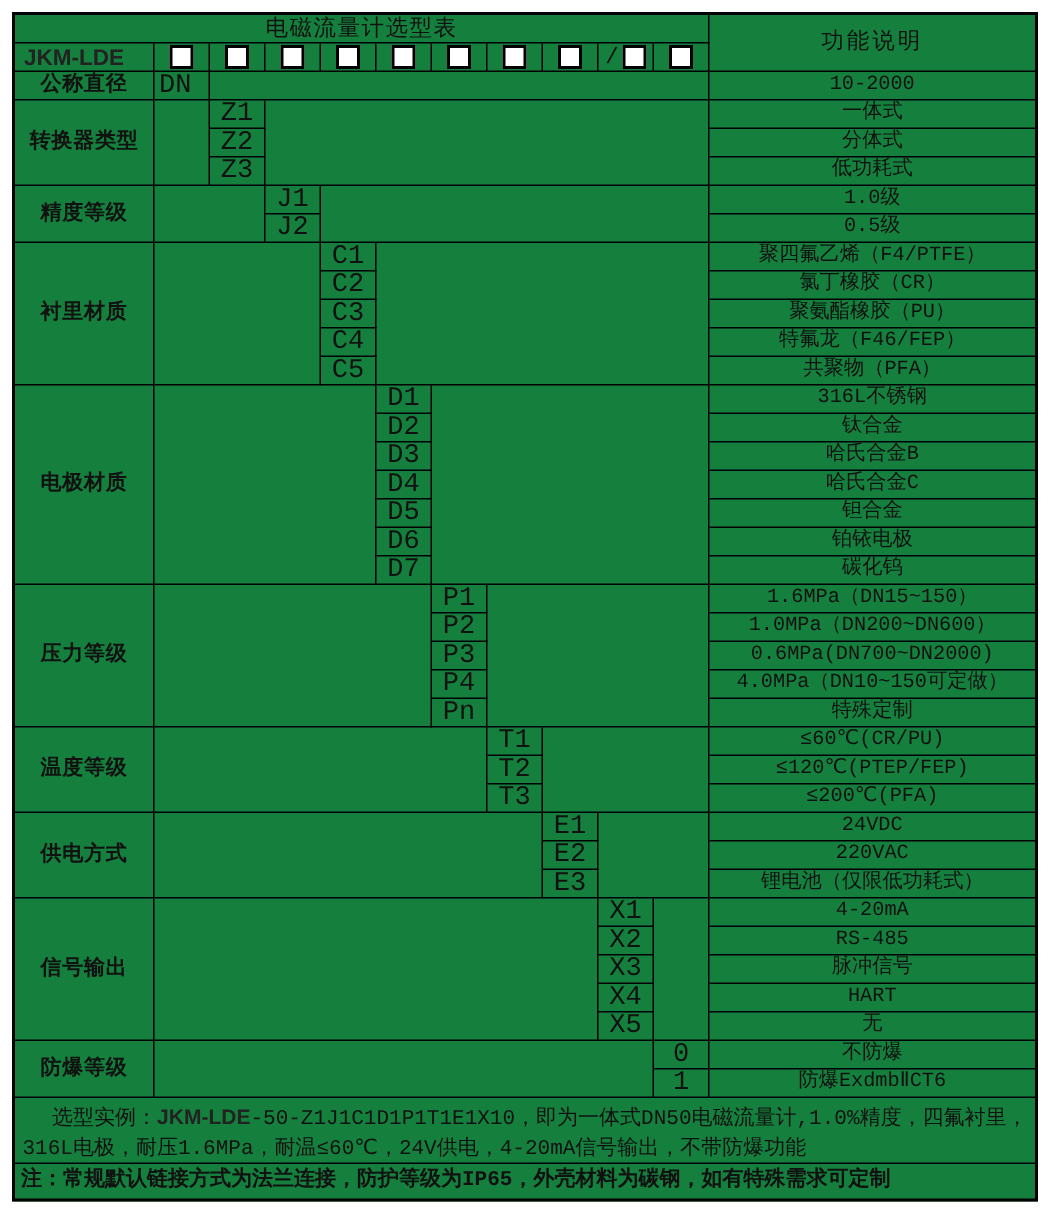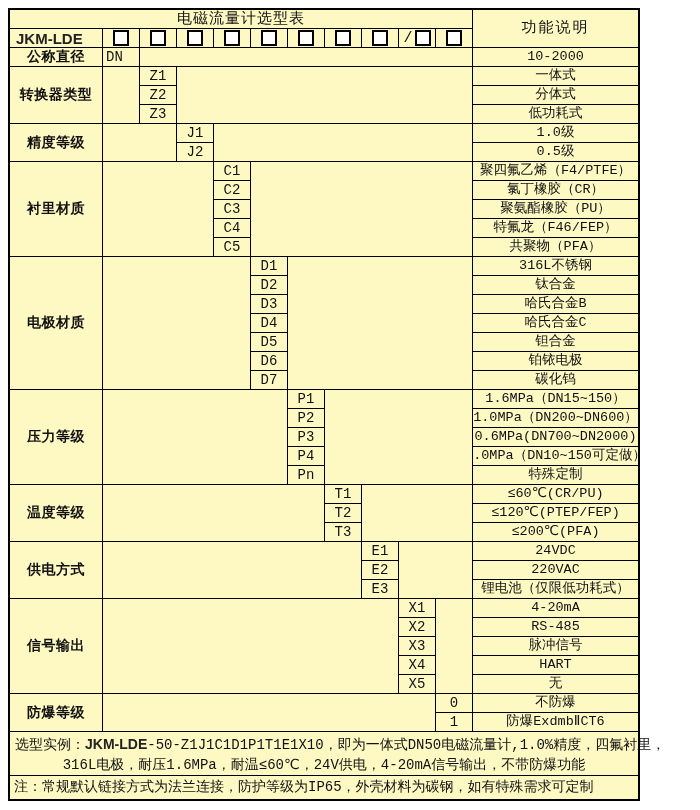--- a/index.html
+++ b/index.html
@@ -2,22 +2,22 @@
 <html><head>
 <meta charset="utf-8">
 <style>
   html,body{margin:0;padding:0;}
   body{
     width:700px;height:810px;background:#ffffff;position:relative;
     font-family:"Liberation Mono","DejaVu Sans Mono","DejaVu Sans",monospace,sans-serif;
     color:#111111;
   }
   .outer{
-    position:absolute;left:8px;top:8px;width:632px;
-    border:2px solid #000;box-sizing:border-box;background:#fef9c3;
+    position:absolute;left:8px;top:8px;width:684px;
+    border:2px solid #000;box-sizing:border-box;background:#15803d;
   }
   .grid{
     display:grid;
     grid-template-columns:93px repeat(10,37px) 1fr;
     grid-template-rows:repeat(38,19px);
   }
   .c{
     border-right:1px solid #000;border-bottom:1px solid #000;
     display:flex;align-items:center;justify-content:center;
     font-size:14px;line-height:1;overflow:hidden;white-space:nowrap;
@@ -25,42 +25,42 @@
   }
   .noright{border-right:none;}
   .title-cell{font-size:15px;letter-spacing:1px;}
   .func-cell{font-size:15px;letter-spacing:2px;}
   .model-cell{
     font-family:"Liberation Sans","DejaVu Sans",sans-serif;
     font-weight:bold;font-size:15px;color:#222;justify-content:flex-start;
     padding-left:6px;
   }
   .label-cell{font-size:14px;letter-spacing:0.5px;font-weight:bold;}
-  .code-cell{font-size:14px;}
+  .code-cell{font-size:18px;}
   .dn-cell{justify-content:flex-start;padding-left:3px;}
   .desc-cell{font-size:13.5px;}
   .checkbox{
     display:inline-block;width:12px;height:12px;border:2px solid #000;
     background:#fff;box-sizing:content-box;
   }
   .slash{font-size:15px;margin-right:2px;}
   .bottom-block{
     border-bottom:none;box-sizing:border-box;
     font-size:14px;
   }
   .example{height:43px;padding:2px 5px 1px 5px;}
-  .example .l1{text-align:center;line-height:20px;white-space:nowrap;}
-  .example .l2{text-align:center;line-height:20px;white-space:nowrap;}
+  .example .l1{text-align:right;line-height:20px;white-space:nowrap;}
+  .example .l2{text-align:left;line-height:20px;white-space:nowrap;}
   .example b{
     font-family:"Liberation Sans","DejaVu Sans",sans-serif;
     font-weight:bold;color:#222;
   }
   .note{
     border-top:1px solid #000;height:24px;line-height:23px;
-    padding:0 4px;white-space:nowrap;font-size:14px;
+    padding:0 4px;white-space:nowrap;font-size:14px;font-weight:bold;
   }
 </style>
 </head>
 <body>
 
 <div class="outer">
   <div class="grid">
 
     <div class="c title-cell" style="grid-area:1/1/2/12">电磁流量计选型表</div>
     <div class="c func-cell noright" style="grid-area:1/12/3/13">功能说明</div>

